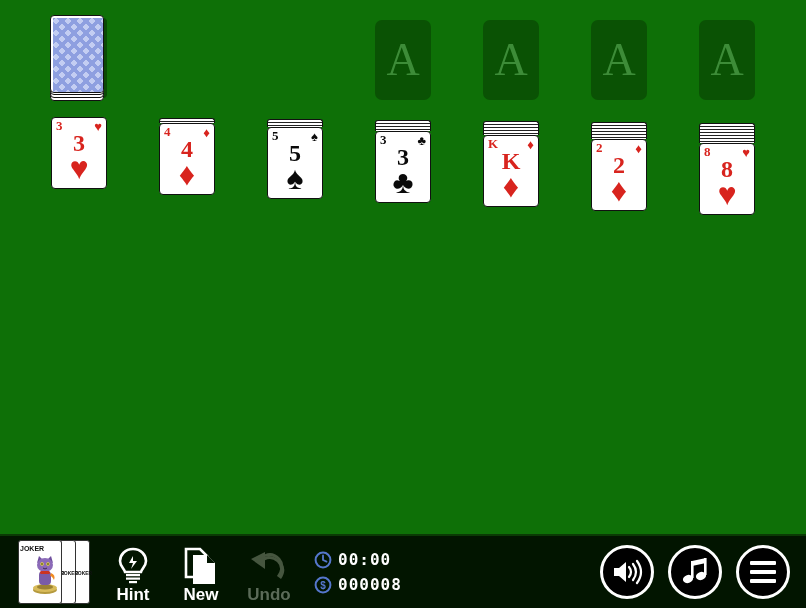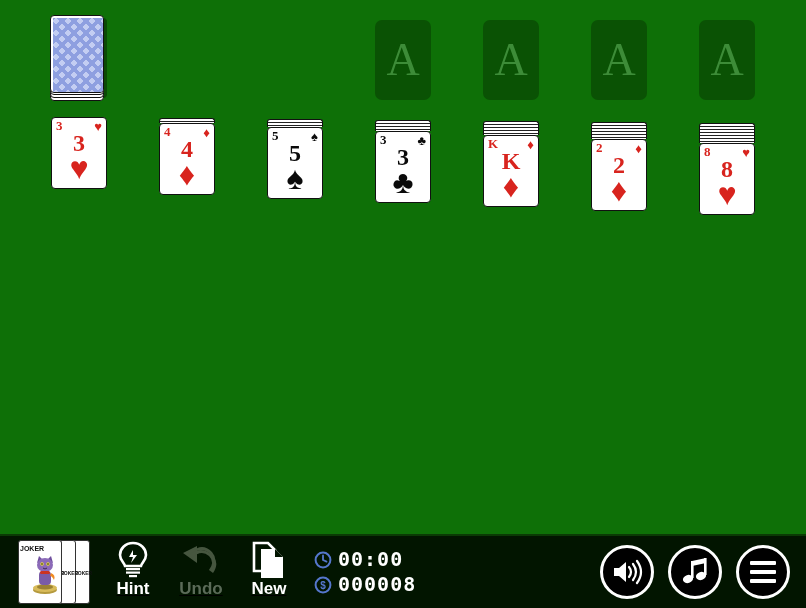--- a/index.html
+++ b/index.html
@@ -187,23 +187,22 @@
   .jk-cat { position: absolute; left: 11px; top: 10px; }
 
   
   .tool-btn {
     position: relative;
     width: 62px; height: 64px;
     margin-left: 6px;
     display: flex;
     flex-direction: column;
     align-items: center;
-    justify-content: flex-start;
+    justify-content: flex-end;
     cursor: pointer;
-    text-decoration: underline;
   }
   .tool-btn .glyph { height: 40px; display: flex; align-items: center; justify-content: center; }
   .tool-btn .lbl {
     font-family: "Liberation Sans", sans-serif;
     font-weight: bold;
     font-size: 17px;
     color: #ffffff;
     line-height: 18px;
   }
   .tool-btn.disabled .lbl { color: #5b6b58; }
@@ -213,21 +212,21 @@
     margin-left: 14px;
     display: flex;
     flex-direction: column;
     justify-content: center;
     height: 64px;
     gap: 6px;
   }
   .stat-row { display: flex; align-items: center; gap: 6px; }
   .stat-val {
     font-family: "DejaVu Sans Mono", monospace;
-    font-size: 20px;
+    font-size: 16px;
     font-weight: bold;
     letter-spacing: 1px;
     color: #ffffff;
     line-height: 19px;
   }
 
   
   #right-btns {
     margin-left: auto;
     margin-right: 16px;
@@ -384,40 +383,40 @@
           <path d="M17 2 C9 2 4 8 4 14 C4 19 8 21 9 25 L25 25 C26 21 30 19 30 14 C30 8 25 2 17 2 Z" fill="none" stroke="#ffffff" stroke-width="2.6"></path>
           <path d="M17 9 L13 16 L17 16 L15 22 L21 14 L17 14 Z" fill="#ffffff"></path>
           <rect x="10" y="27" width="14" height="2.2" fill="#ffffff"></rect>
           <rect x="10" y="30.5" width="14" height="2.2" fill="#ffffff"></rect>
           <rect x="13" y="34" width="8" height="2.2" fill="#ffffff"></rect>
         </svg>
       </div>
       <span class="lbl">Hint</span>
     </div>
 
+    <div class="tool-btn">
+      <div class="glyph">
+        <svg width="36" height="40" viewBox="0 0 36 40">
+          <path d="M3 3 L17 3 L24 10 L24 31 L3 31 Z" fill="none" stroke="#ffffff" stroke-width="2.6"></path>
+          <path d="M10 9 L24 9 L32 17 L32 38 L10 38 Z" fill="#ffffff"></path>
+          <path d="M24 9 L24 17 L32 17 Z" fill="#021500"></path>
+        </svg>
+      </div>
+      <span class="lbl">New</span>
+    </div>
+
     <div class="tool-btn disabled">
       <div class="glyph">
         <svg width="44" height="38" viewBox="0 0 44 38">
           <path d="M13 13 Q22 5 31 13 Q38 20 33 30 Q40 19 33 11 Q23 1 13 11 Z" fill="#46563f"></path>
           <path d="M4 12 L18 5 L18 22 Z" fill="#46563f"></path>
           <path d="M10 14 Q22 4 33 14 Q41 22 34 32 L30 29 Q36 21 30 15 Q22 8 13 17 Z" fill="#46563f"></path>
         </svg>
       </div>
       <span class="lbl">Undo</span>
-    </div>
-
-    <div class="tool-btn">
-      <div class="glyph">
-        <svg width="36" height="40" viewBox="0 0 36 40">
-          <path d="M3 3 L17 3 L24 10 L24 31 L3 31 Z" fill="none" stroke="#ffffff" stroke-width="2.6"></path>
-          <path d="M10 9 L24 9 L32 17 L32 38 L10 38 Z" fill="#ffffff"></path>
-          <path d="M24 9 L24 17 L32 17 Z" fill="#021500"></path>
-        </svg>
-      </div>
-      <span class="lbl">New</span>
     </div>
 
     <div id="stats">
       <div class="stat-row">
         <svg width="18" height="18" viewBox="0 0 18 18">
           <circle cx="9" cy="9" r="7.4" fill="none" stroke="#5577cc" stroke-width="2"></circle>
           <path d="M9 4.5 L9 9 L12.5 10.6" stroke="#5577cc" stroke-width="1.8" fill="none" stroke-linecap="round"></path>
         </svg>
         <span class="stat-val">00:00</span>
       </div>

